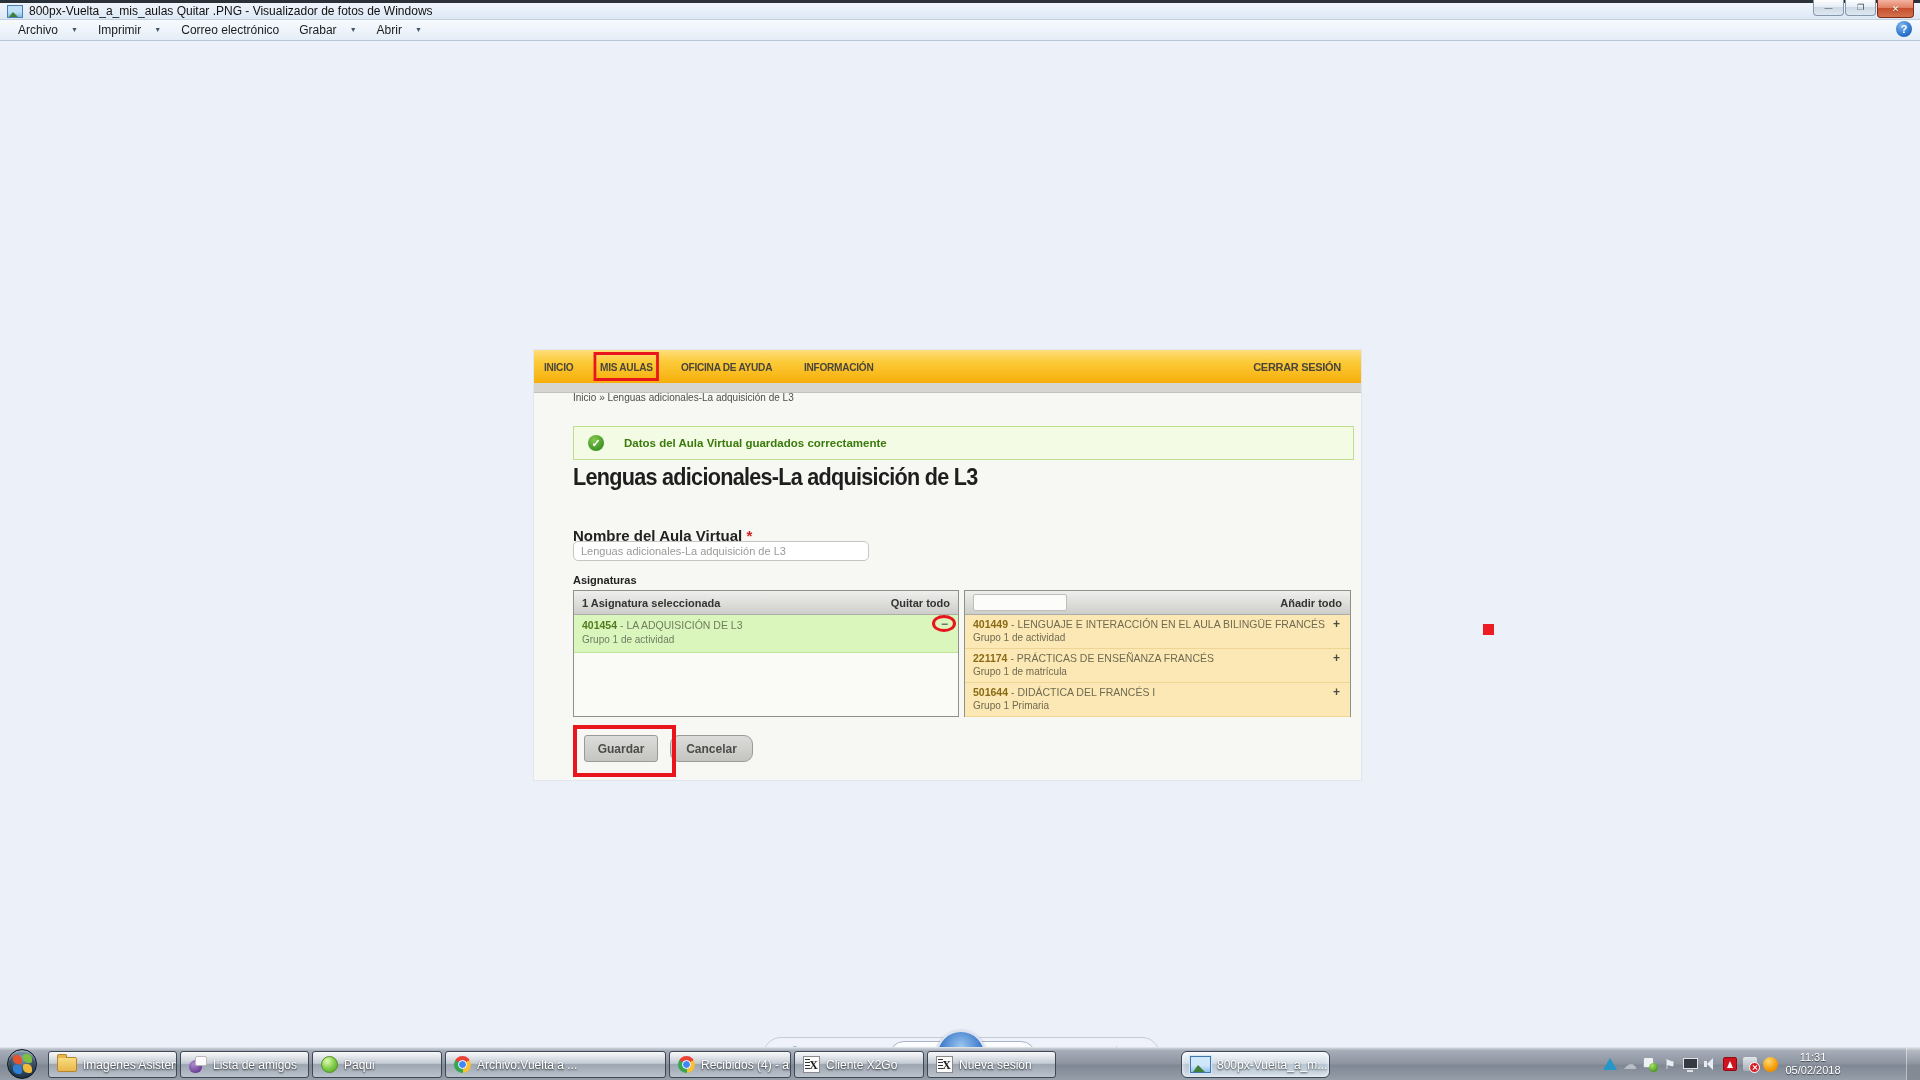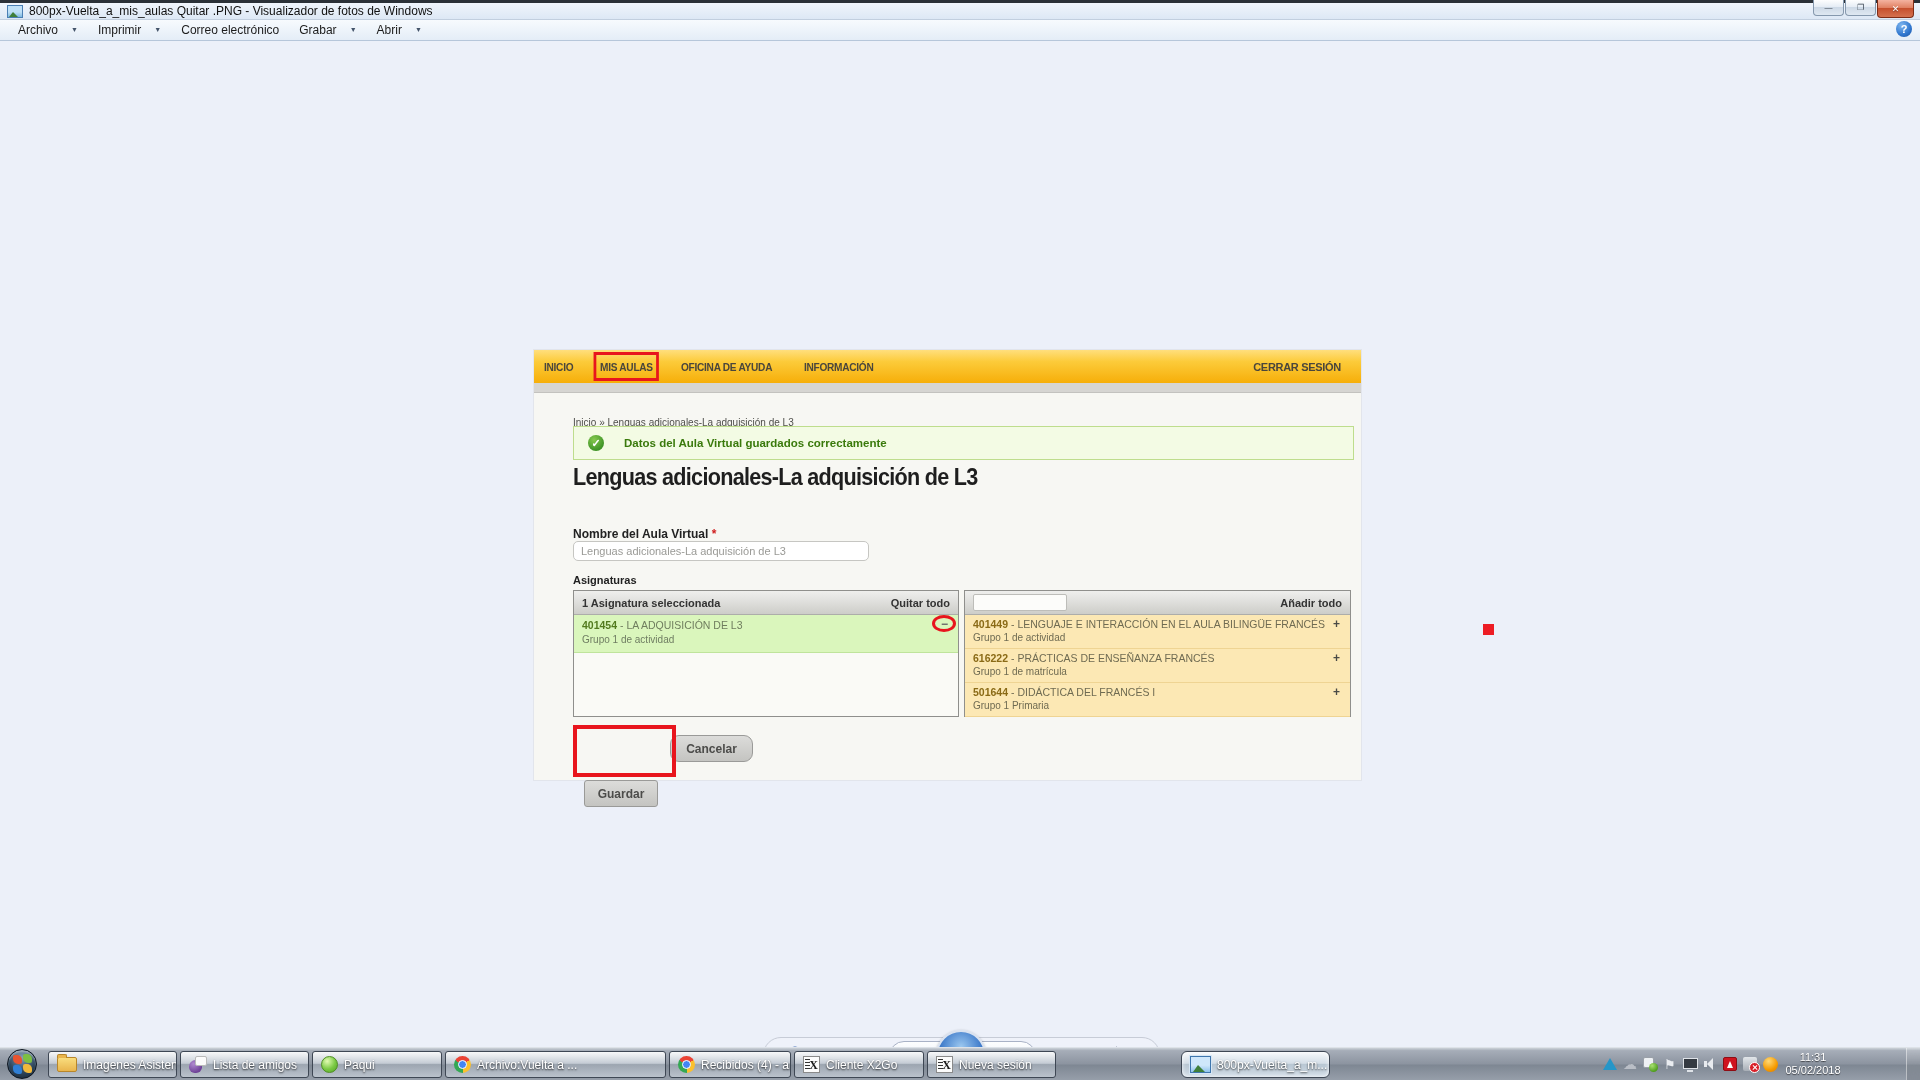--- a/index.html
+++ b/index.html
@@ -36,34 +36,34 @@
   
   .photo{position:absolute;left:533px;top:308px;width:829px;height:432px;background:#f7f7f3;
     border:1px solid #e2e5ec;box-sizing:border-box;font-family:"Liberation Sans",sans-serif;}
   .pnav{position:absolute;left:0;top:0;width:100%;height:33px;
     background:linear-gradient(180deg,#ffdf7d 0%,#fccb3a 35%,#f6ae09 100%);
     display:flex;align-items:center;padding:0 20px 0 10px;box-sizing:border-box;gap:24px;}
   .pnav-item{font-size:11px;font-weight:bold;color:#4a463c;letter-spacing:-0.3px;position:relative;
     transform:scaleX(.92);transform-origin:left;}
   .pnav-right{margin-left:auto;transform:none;}
   .grayband{position:absolute;left:0;top:33px;width:100%;height:9px;background:#d6d5d2;border-bottom:1px solid #c3c2bf;}
-  .crumb{position:absolute;left:39px;top:67px;font-size:10px;color:#4e4e4a;}
+  .crumb{position:absolute;left:39px;top:42px;font-size:10px;color:#4e4e4a;}
   .alert{position:absolute;left:39px;top:76px;width:781px;height:34px;background:#f3fbe4;
     border:1px solid #bedd8d;box-sizing:border-box;display:flex;align-items:center;}
   .alert-icon{width:16px;height:16px;border-radius:50%;margin:0 20px 0 14px;
     background:radial-gradient(circle at 38% 30%,#86c94f,#3f9427 70%);color:#fff;font-size:11px;
     font-weight:bold;display:flex;align-items:center;justify-content:center;}
   .alert-text{font-size:11.5px;font-weight:bold;color:#3a7a0c;}
   .ptitle{position:absolute;left:39px;top:113px;font-size:24px;font-weight:bold;color:#1e1e1e;
     letter-spacing:-0.8px;transform:scaleX(.9);transform-origin:left;white-space:nowrap;}
   .tabs{position:absolute;left:39px;top:148px;width:781px;height:19px;border-bottom:1px solid #a6a6a2;
     display:flex;align-items:flex-end;gap:26px;}
   .tab{font-size:11px;color:#333;padding-bottom:3px;}
   .tab.active{background:#55565a;color:#fff;font-weight:bold;padding:3px 9px;border-radius:2px 2px 0 0;}
-  .flabel{position:absolute;left:39px;top:177px;font-size:12px;font-weight:bold;color:#222;}
+  .flabel{position:absolute;left:39px;top:177px;font-size:15px;font-weight:bold;color:#222;}
   .req{color:#d02020;}
   .finput{position:absolute;left:39px;top:191px;width:296px;height:20px;border:1px solid #c6c6c2;
     border-radius:5px;background:#fff;font-size:11px;color:#9a9a96;padding:0 7px;box-sizing:border-box;
     font-family:"Liberation Sans",sans-serif;}
   .seclabel{position:absolute;left:39px;top:224px;font-size:11px;font-weight:bold;color:#222;}
   .panel{position:absolute;top:240px;height:127px;border:1px solid #8f8f8c;box-sizing:border-box;background:#fafaf6;}
   .panel.left{left:39px;width:386px;}
   .panel.right{left:430px;width:387px;}
   .panel-hd{height:24px;background:linear-gradient(#efefed,#cdcdc9);border-bottom:1px solid #adadaa;
     display:flex;align-items:center;padding:0 8px;box-sizing:border-box;}
@@ -78,21 +78,21 @@
   .item-act{position:absolute;right:10px;top:4px;font-size:12px;font-weight:bold;color:#666;line-height:10px;}
   .avail-item{height:34px;background:#fce8b4;border-bottom:1px solid #efd493;position:relative;
     padding:3px 10px 0 8px;box-sizing:border-box;}
   .avail-item .item-l1{color:#6f6b52;}
   .avail-item .item-l1 b{color:#8a6a16;}
   .avail-item .item-l2{color:#6f6b52;margin-top:2px;}
   .avail-item .item-act{color:#4a4a46;}
   .gbtn{position:absolute;top:385px;height:25px;border:1px solid #9a9a98;border-radius:3px;
     background:linear-gradient(#dcdcda,#c4c4c1);font-size:12px;font-weight:bold;color:#4c4c4a;
     display:flex;align-items:center;justify-content:center;font-family:"Liberation Sans",sans-serif;}
-  .gbtn.save{left:50px;width:72px;margin-top:45px;}
+  .gbtn.save{left:50px;width:72px;}
   .gbtn.cancel{left:136px;width:81px;border-radius:9px;}
 
   
   .ann-rect-nav{position:absolute;left:-7px;right:-7px;top:-9px;bottom:-8px;border:3px solid #e8151d;}
   .ann-rect-save{position:absolute;left:39px;top:375px;width:95px;height:44px;border:4px solid #e8151d;}
   .ann-ellipse{position:absolute;left:-9px;right:-8px;top:-4px;bottom:-3px;border:3px solid #e8151d;border-radius:50%;}
   .ann-dot{position:absolute;left:1483px;top:583px;width:11px;height:11px;background:#ed1c24;}
 
   
   .ctrlbar{position:absolute;left:763px;top:996px;width:395px;height:35px;border:1px solid #c7ccd7;
@@ -285,21 +285,21 @@
       <div class="panel-hd">
         <input class="search-mini" style="">
         <span class="hd-action">Añadir todo</span>
       </div>
       <div class="avail-item">
         <div class="item-l1"><b>401449</b><span> - </span><span>LENGUAJE E INTERACCIÓN EN EL AULA BILINGÜE FRANCÉS</span></div>
         <div class="item-l2">Grupo 1 de actividad</div>
         <span class="item-act">+</span>
       </div>
       <div class="avail-item">
-        <div class="item-l1"><b>616222</b><span> - </span><span>PRÁCTICAS DE ENSEÑANZA FRANCÉS</span></div>
+        <div class="item-l1"><b>221174</b><span> - </span><span>PRÁCTICAS DE ENSEÑANZA FRANCÉS</span></div>
         <div class="item-l2">Grupo 1 de matrícula</div>
         <span class="item-act">+</span>
       </div>
       <div class="avail-item">
         <div class="item-l1"><b>501644</b><span> - </span><span>DIDÁCTICA DEL FRANCÉS I</span></div>
         <div class="item-l2">Grupo 1 Primaria</div>
         <span class="item-act">+</span>
       </div>
     </div>
 

